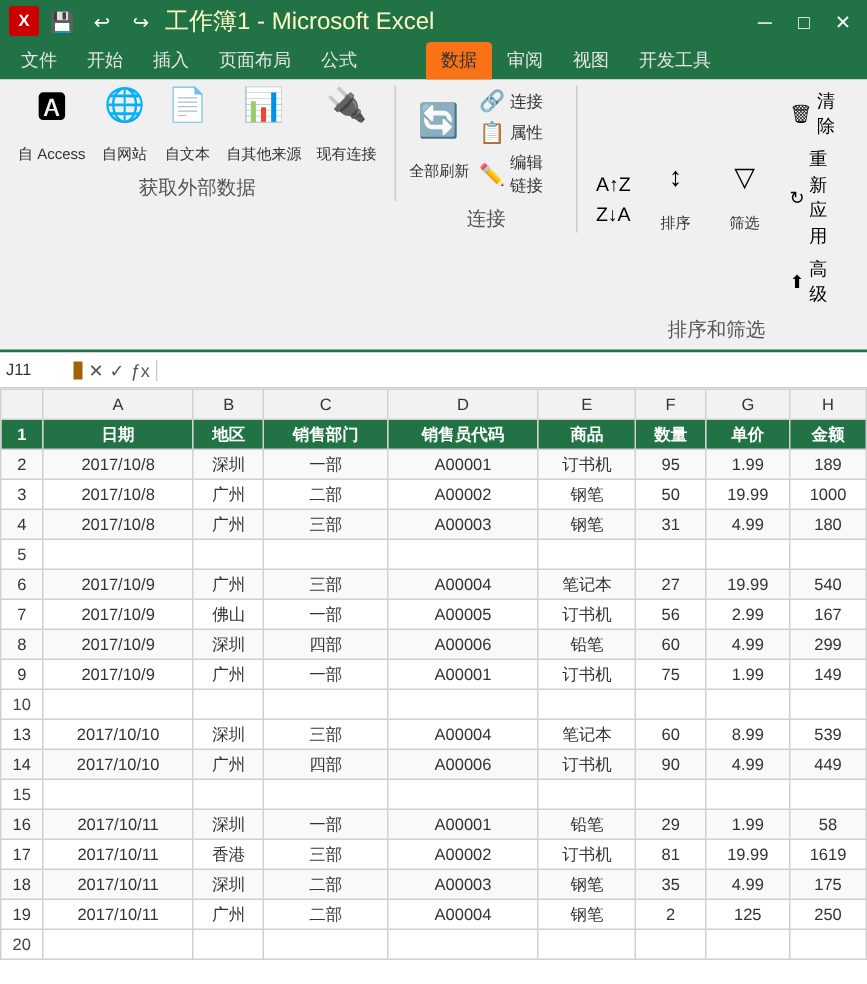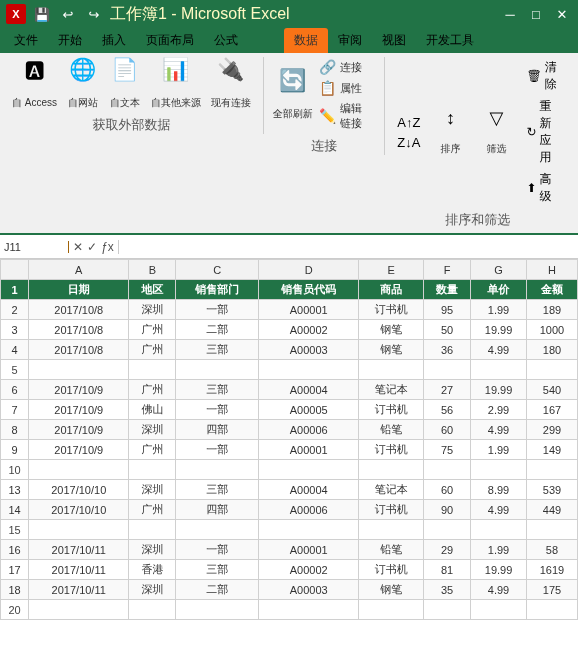--- a/index.html
+++ b/index.html
@@ -3,42 +3,42 @@
   <meta charset="utf-8">
   <style>
     * { margin: 0; padding: 0; box-sizing: border-box; }
     body { font-family: 'Microsoft YaHei', SimSun, Arial, sans-serif; font-size: 12px; background: #fff; width: 578px; height: 656px; overflow: hidden; }
     .ribbon-top { background: #217346; height: 28px; display: flex; align-items: center; padding: 0 6px; gap: 6px; }
     .ribbon-top .app-icon { width: 20px; height: 20px; background: #c00; border-radius: 2px; display: flex; align-items: center; justify-content: center; color: white; font-size: 11px; font-weight: bold; }
     .ribbon-top .quick-btn { width: 20px; height: 18px; display: flex; align-items: center; justify-content: center; color: white; font-size: 13px; cursor: pointer; }
     .ribbon-top .title { flex: 1; color: #fef9c3; font-size: 16px; }
 
     .ribbon-tabs { background: #217346; display: flex; align-items: flex-end; padding: 0 4px; }
-    .ribbon-tab { padding: 4px 10px; font-size: 12px; cursor: pointer; border-radius: 3px 3px 0 0; color: #000000; }
+    .ribbon-tab { padding: 4px 10px; font-size: 12px; cursor: pointer; border-radius: 3px 3px 0 0; color: #e5e5e5; }
     .ribbon-tab.active { background: #f97316; color: #333; margin-left: 36px; }
 
     .ribbon-content { background: #f0f0f0; padding: 4px 8px; display: flex; gap: 8px; align-items: flex-start; border-bottom: 2px solid #217346; min-height: 80px; }
     .ribbon-group { display: flex; flex-direction: column; align-items: center; border-right: 1px solid #ccc; padding: 0 8px 0 0; margin-right: 0; }
     .ribbon-group:last-child { border-right: none; }
     .ribbon-group-buttons { display: flex; gap: 2px; align-items: center; flex: 1; }
     .ribbon-group-label { font-size: 13px; color: #555; margin-top: 4px; text-align: center; }
 
     .ribbon-btn { display: flex; flex-direction: column; align-items: center; padding: 2px 4px; cursor: pointer; border-radius: 2px; min-width: 40px; }
     .ribbon-btn .icon { font-size: 22px; line-height: 1; }
     .ribbon-btn .label { font-size: 10px; color: #333; text-align: center; margin-top: 15px; white-space: nowrap; }
 
     .ribbon-btn-sm { display: flex; align-items: center; padding: 2px 4px; cursor: pointer; border-radius: 2px; gap: 3px; }
     .ribbon-btn-sm .icon { font-size: 14px; }
     .ribbon-btn-sm .label { font-size: 11px; color: #333; }
 
     .ribbon-col { display: flex; flex-direction: column; gap: 1px; }
 
     
     .formula-bar { display: flex; align-items: center; border-bottom: 1px solid #ccc; height: 24px; background: white; }
-    .cell-ref { width: 69px; border-right: 1px solid #a16207; padding: 0 4px; font-size: 11px; color: #333; display: flex; align-items: center; }
+    .cell-ref { width: 55px; border-right: 6px solid #a16207; padding: 0 4px; font-size: 11px; color: #333; display: flex; align-items: center; }
     .formula-icons { display: flex; align-items: center; padding: 0 4px; gap: 4px; border-right: 1px solid #ccc; }
     .formula-icon { font-size: 12px; cursor: pointer; color: #555; }
     .formula-input { flex: 1; padding: 0 6px; font-size: 11px; border: none; outline: none; }
 
     
     .spreadsheet { overflow: hidden; }
     .sheet-table { border-collapse: collapse; width: 100%; }
     .sheet-table th, .sheet-table td { border: 1px solid #d0d0d0; text-align: center; font-size: 11px; padding: 1px 3px; white-space: nowrap; height: 20px; }
     .sheet-table th { background: #f2f2f2; color: #333; font-weight: normal; min-width: 18px; }
     .col-header { background: #f2f2f2; color: #444; font-weight: normal; text-align: center; }
@@ -228,21 +228,21 @@
             <td>19.99</td>
             <td>1000</td>
           </tr>
           <tr class="data-row">
             <td class="row-num">4</td>
             <td>2017/10/8</td>
             <td>广州</td>
             <td>三部</td>
             <td>A00003</td>
             <td>钢笔</td>
-            <td>36</td>
+            <td>31</td>
             <td>4.99</td>
             <td>180</td>
           </tr>
           <tr class="empty-row">
             <td class="row-num">5</td>
             <td></td>
             <td></td>
             <td></td>
             <td></td>
             <td></td>
@@ -364,20 +364,31 @@
             <td class="row-num">18</td>
             <td>2017/10/11</td>
             <td>深圳</td>
             <td>二部</td>
             <td>A00003</td>
             <td>钢笔</td>
             <td>35</td>
             <td>4.99</td>
             <td>175</td>
           </tr>
+          <tr class="data-row">
+            <td class="row-num">19</td>
+            <td>2017/10/11</td>
+            <td>广州</td>
+            <td>二部</td>
+            <td>A00004</td>
+            <td>钢笔</td>
+            <td>2</td>
+            <td>125</td>
+            <td>250</td>
+          </tr>
           <tr class="empty-row">
             <td class="row-num">20</td>
             <td></td>
             <td></td>
             <td></td>
             <td></td>
             <td></td>
             <td></td>
             <td></td>
             <td></td>

